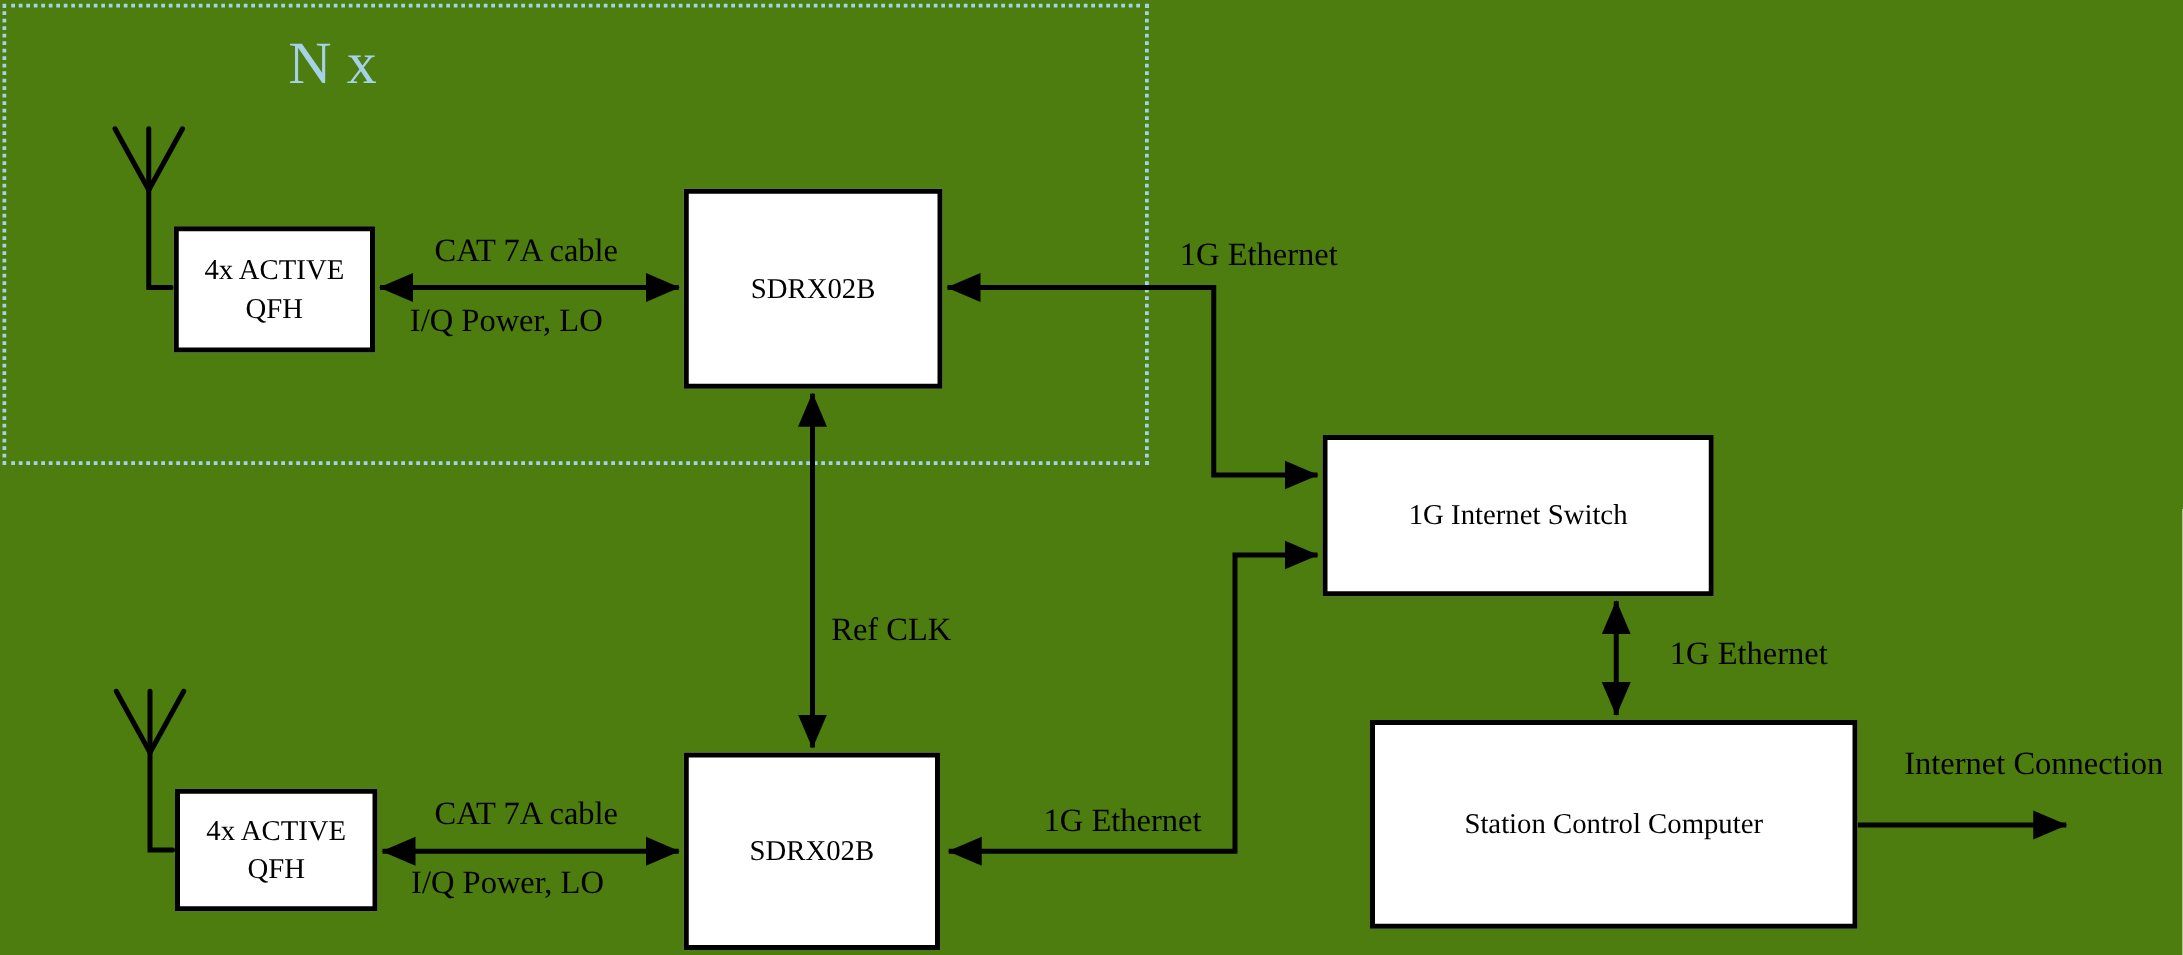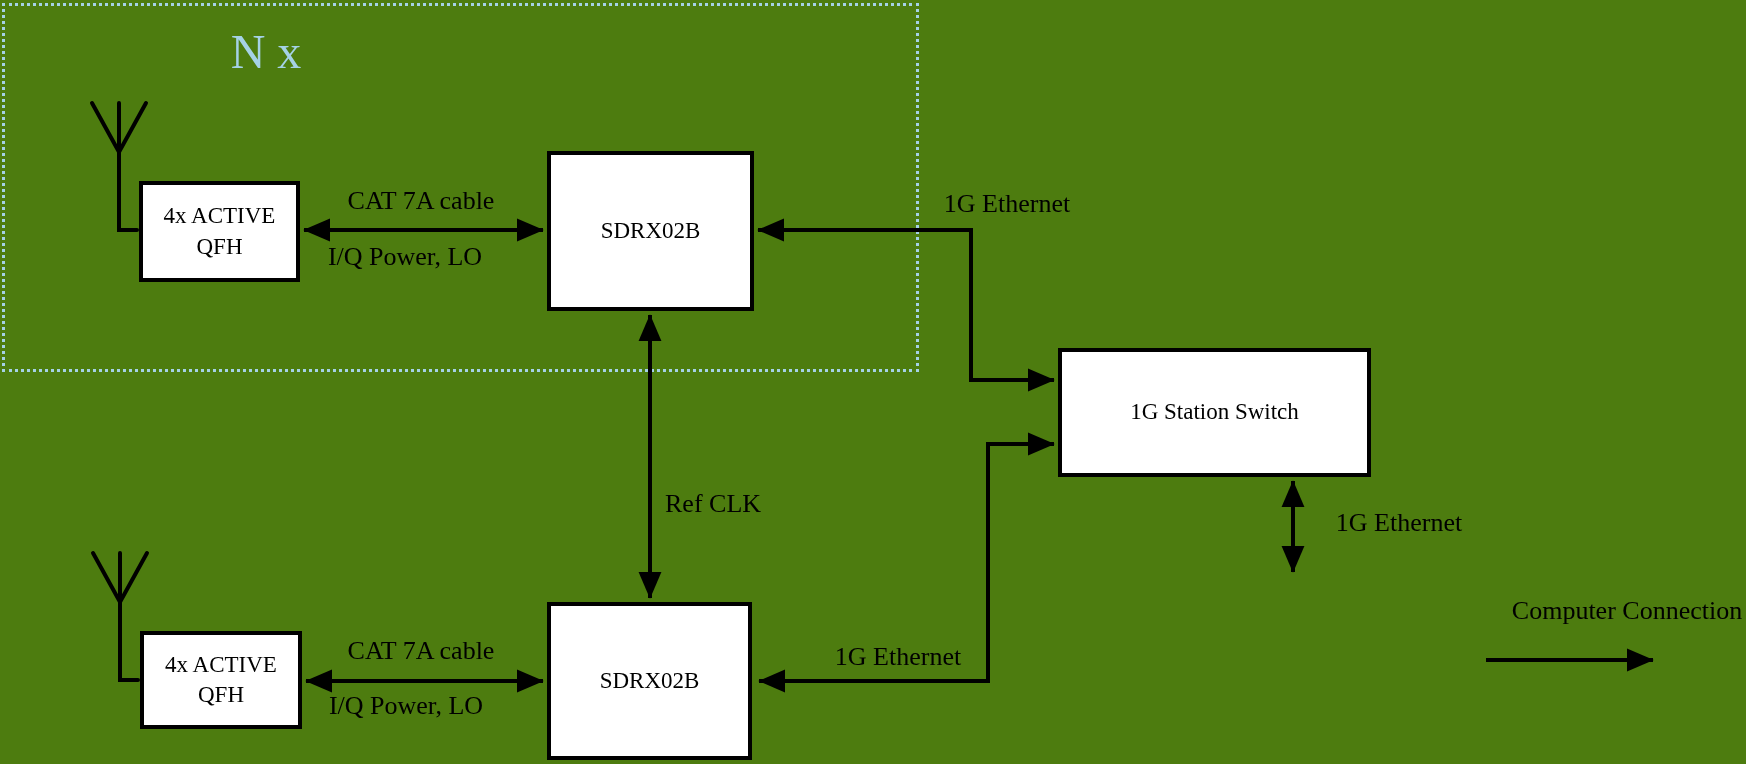--- a/index.html
+++ b/index.html
@@ -99,35 +99,38 @@
 
   <div class="node node-qfh-top">
     <span class="qfh-label">4x ACTIVE QFH</span>
   </div>
 
   <div class="node node-sdrx-top">
     <span>SDRX02B</span>
   </div>
 
   <div class="node node-switch">
-    <span>1G Station Switch</span>
+    <span>1G Internet Switch</span>
   </div>
 
+  <div class="node node-computer">
+    <span>Station Control Computer</span>
+  </div>
 
   <div class="node node-qfh-bot">
     <span class="qfh-label">4x ACTIVE QFH</span>
   </div>
 
   <div class="node node-sdrx-bot">
     <span>SDRX02B</span>
   </div>
 
   <div class="edge-label lab-cat7a-top">CAT 7A cable</div>
   <div class="edge-label lab-iq-top">I/Q Power, LO</div>
   <div class="edge-label lab-eth-top">1G Ethernet</div>
   <div class="edge-label left-anchored lab-refclk">Ref CLK</div>
   <div class="edge-label lab-eth-bot">1G Ethernet</div>
   <div class="edge-label lab-eth-sw-pc">1G Ethernet</div>
-  <div class="edge-label lab-internet">Computer Connection</div>
+  <div class="edge-label lab-internet">Internet Connection</div>
   <div class="edge-label lab-cat7a-bot">CAT 7A cable</div>
   <div class="edge-label lab-iq-bot">I/Q Power, LO</div>
 
 </div>
 
 </body></html>

